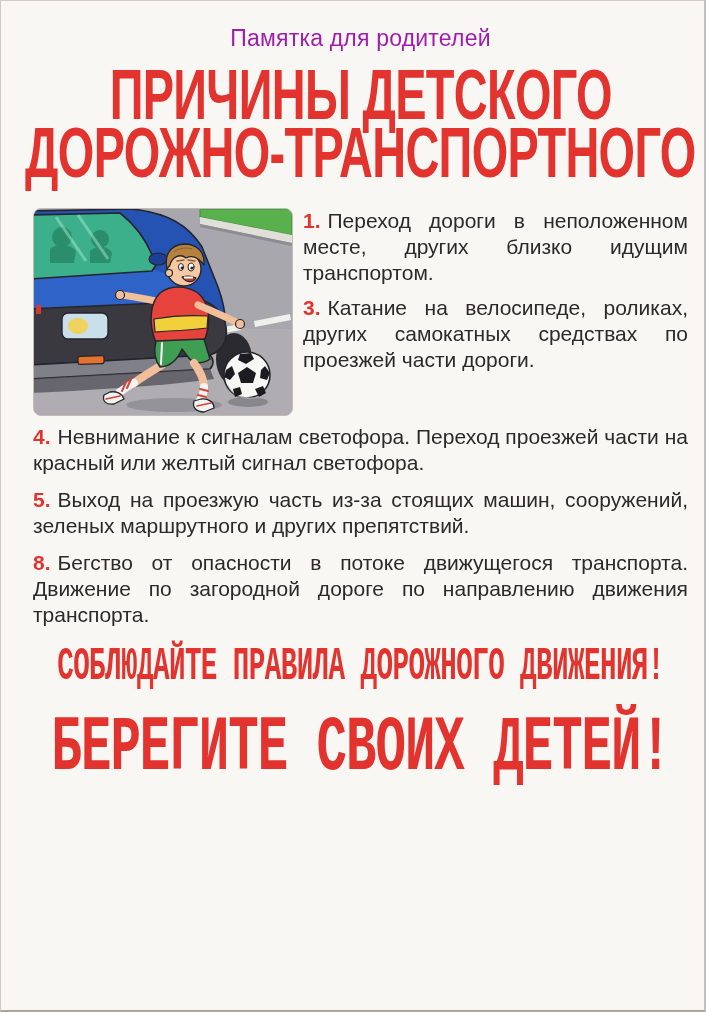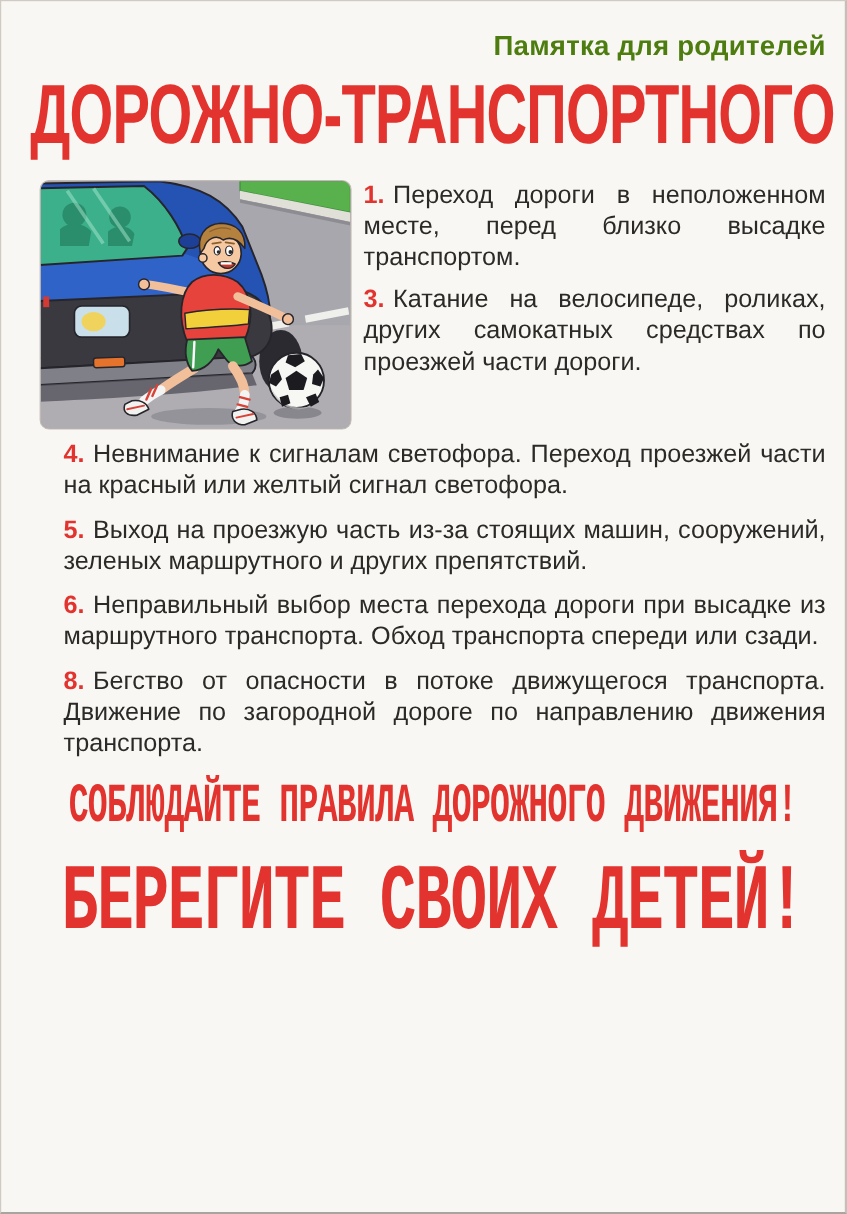--- a/index.html
+++ b/index.html
@@ -12,23 +12,23 @@
     box-sizing: border-box;
     width: 706px; height: 1012px;
     background: #f9f7f3;
     border: 1px solid #cfcac4;
     border-bottom: 2px solid #a9a49e;
     border-right: 2px solid #c4bfb9;
     padding: 24px 16px 0 32px;
     position: relative;
   }
   .subtitle {
-    text-align: right;
-    font-size: 23px; font-weight: bold;
-    color: #4d7c0f;
+    text-align: center;
+    font-size: 23px; font-weight: normal;
+    color: #a21caf;
     letter-spacing: 0.2px;
   }
   .title { margin-top: 14px; }
   .title-line {
     display: flex; justify-content: center; align-items: center;
     height: 58px;
   }
   .title-line span {
     font-size: 70px; font-weight: 700; line-height: 58px;
     color: #e2332e;
@@ -45,21 +45,21 @@
   }
   .illustration svg { display: block; }
   .col-items { flex: 1; min-width: 0; padding-top: 0px; }
   .item {
     margin: 0 0 9px 0;
     font-size: 21px; line-height: 26px;
     color: #2b2a28;
     text-align: justify;
   }
   .item .num { color: #e2332e; font-weight: bold; margin-right: 7px; }
-  .full-items { margin-top: 8px; margin-left: 20px; }
+  .full-items { margin-top: 8px; }
   .full-items .item { margin-bottom: 11px; }
   .footer { margin-top: 14px; font-family: Liberation Mono, monospace; }
   .slogan-line { display: flex; justify-content: center; align-items: center; }
   .slogan-1 { height: 50px; }
   .slogan-1 span {
     font-size: 46px; font-weight: 700; line-height: 50px;
     color: #e2332e; white-space: nowrap;
     transform: scaleX(0.60); transform-origin: center;
     letter-spacing: -1px;
   }
@@ -72,20 +72,23 @@
   }
 </style>
 </head>
 <body>
 
 <div class="page">
 
   <div class="subtitle">Памятка для родителей</div>
 
   <div class="title">
+    <div class="title-line">
+        <span>ПРИЧИНЫ ДЕТСКОГО</span>
+      </div>
     <div class="title-line">
         <span>ДОРОЖНО-ТРАНСПОРТНОГО</span>
       </div>
   </div>
 
   <div class="figure-row">
 
     <div class="illustration">
       <svg width="258" height="206" viewBox="0 0 258 206" xmlns="http://www.w3.org/2000/svg">
 
@@ -177,29 +180,28 @@
             <polygon points="231,157 236,164 233,171 226,169 227,161"></polygon>
             <polygon points="192,161 198,157 201,165 196,171 190,168"></polygon>
             <polygon points="221,180 229,177 232,184 225,188"></polygon>
             <polygon points="199,180 206,178 208,185 201,188"></polygon>
           </g>
         </g>
       </svg>
     </div>
 
     <div class="col-items">
-      <p class="item"><span class="num">1.</span><span>Переход дороги в неположенном месте, перед близко высадке транспортом.</span></p>
+      <p class="item"><span class="num">1.</span><span>Переход дороги в неположенном месте, других близко идущим транспортом.</span></p>
       <p class="item"><span class="num">3.</span><span>Катание на велосипеде, роликах, других самокатных средствах по проезжей части дороги.</span></p>
     </div>
   </div>
 
   <div class="full-items">
     <p class="item"><span class="num">4.</span><span>Невнимание к сигналам светофора. Переход проезжей части на красный или желтый сигнал светофора.</span></p>
     <p class="item"><span class="num">5.</span><span>Выход на проезжую часть из-за стоящих машин, сооружений, зеленых маршрутного и других препятствий.</span></p>
-    <p class="item"><span class="num">6.</span><span>Неправильный выбор места перехода дороги при высадке из маршрутного транспорта. Обход транспорта спереди или сзади.</span></p>
     <p class="item"><span class="num">8.</span><span>Бегство от опасности в потоке движущегося транспорта. Движение по загородной дороге по направлению движения транспорта.</span></p>
   </div>
 
   <div class="footer">
     <div class="slogan-line slogan-1">
         <span>СОБЛЮДАЙТЕ ПРАВИЛА ДОРОЖНОГО ДВИЖЕНИЯ!</span>
       </div>
     <div class="slogan-line slogan-2">
         <span>БЕРЕГИТЕ СВОИХ ДЕТЕЙ!</span>
       </div>

